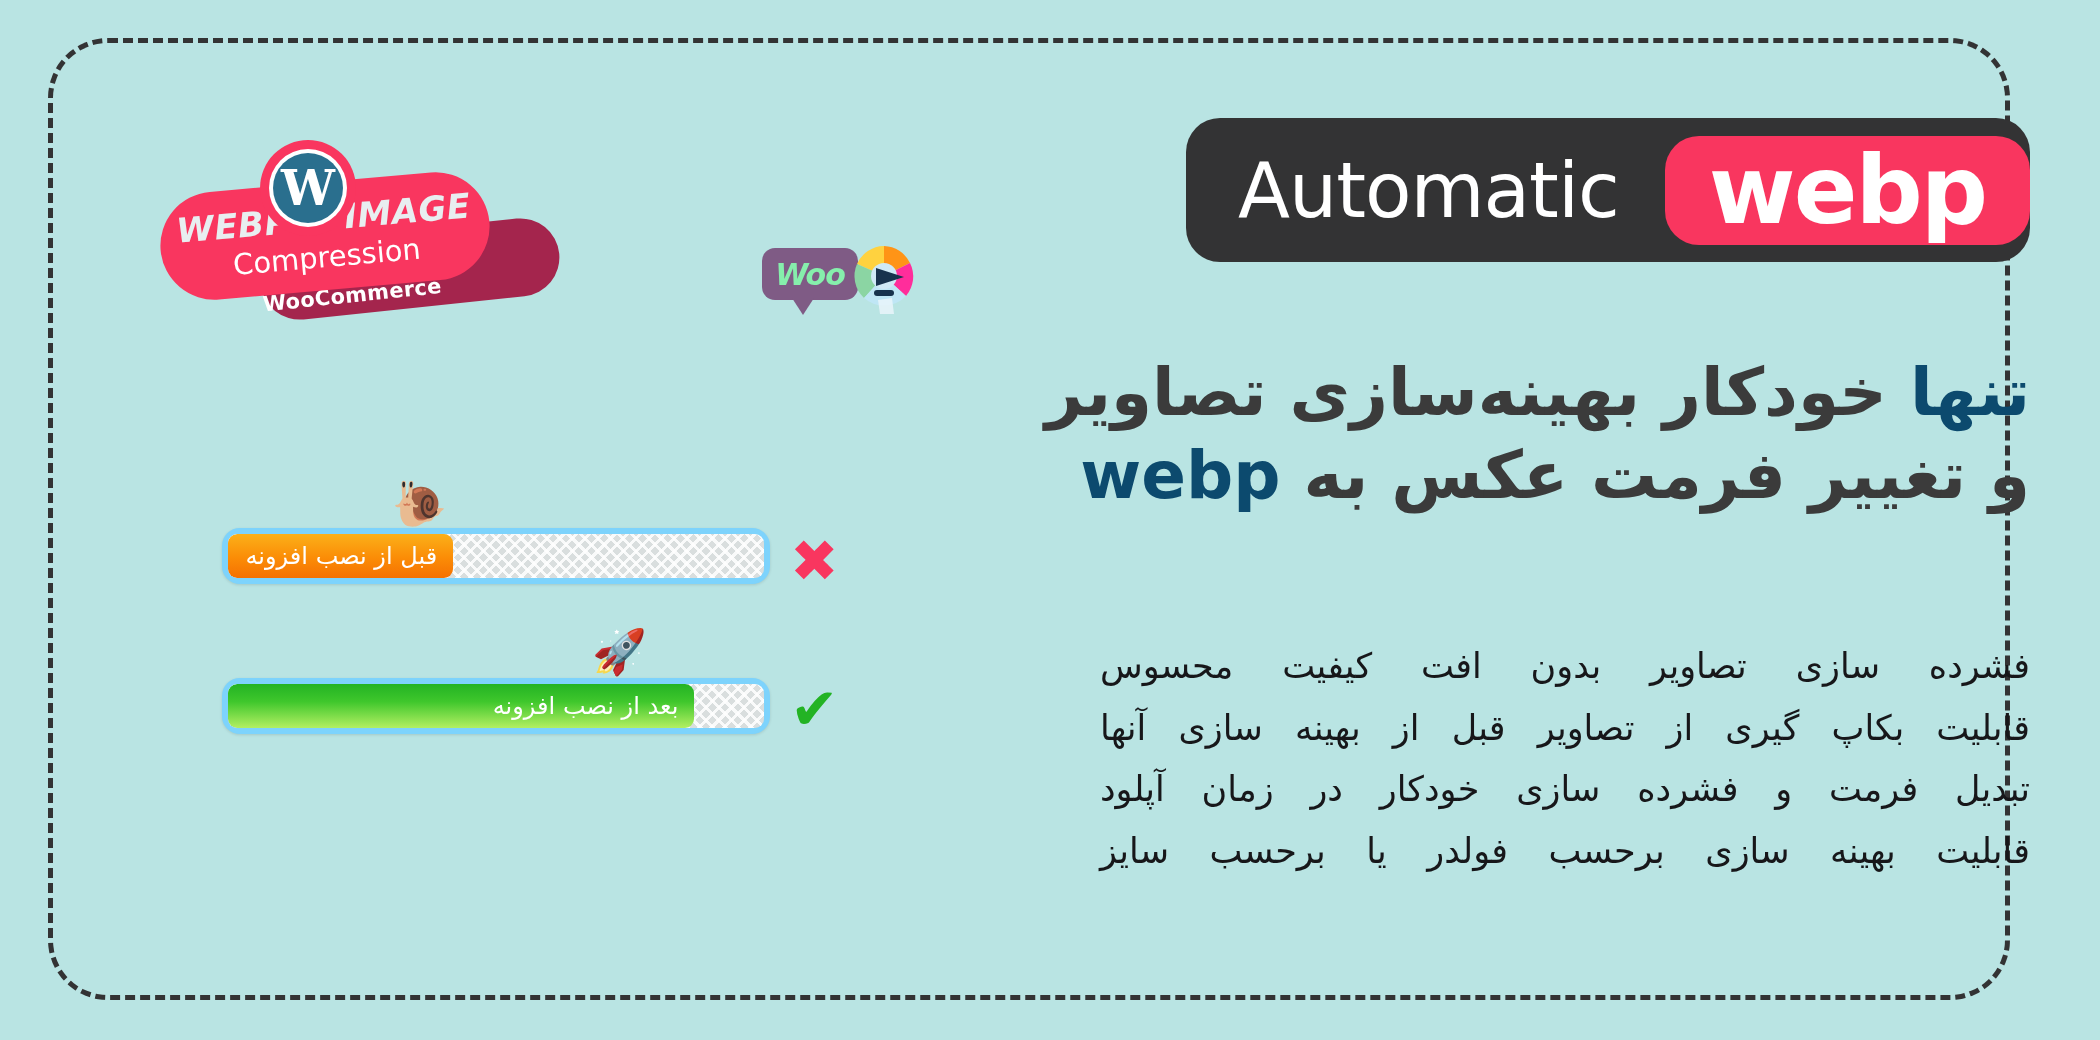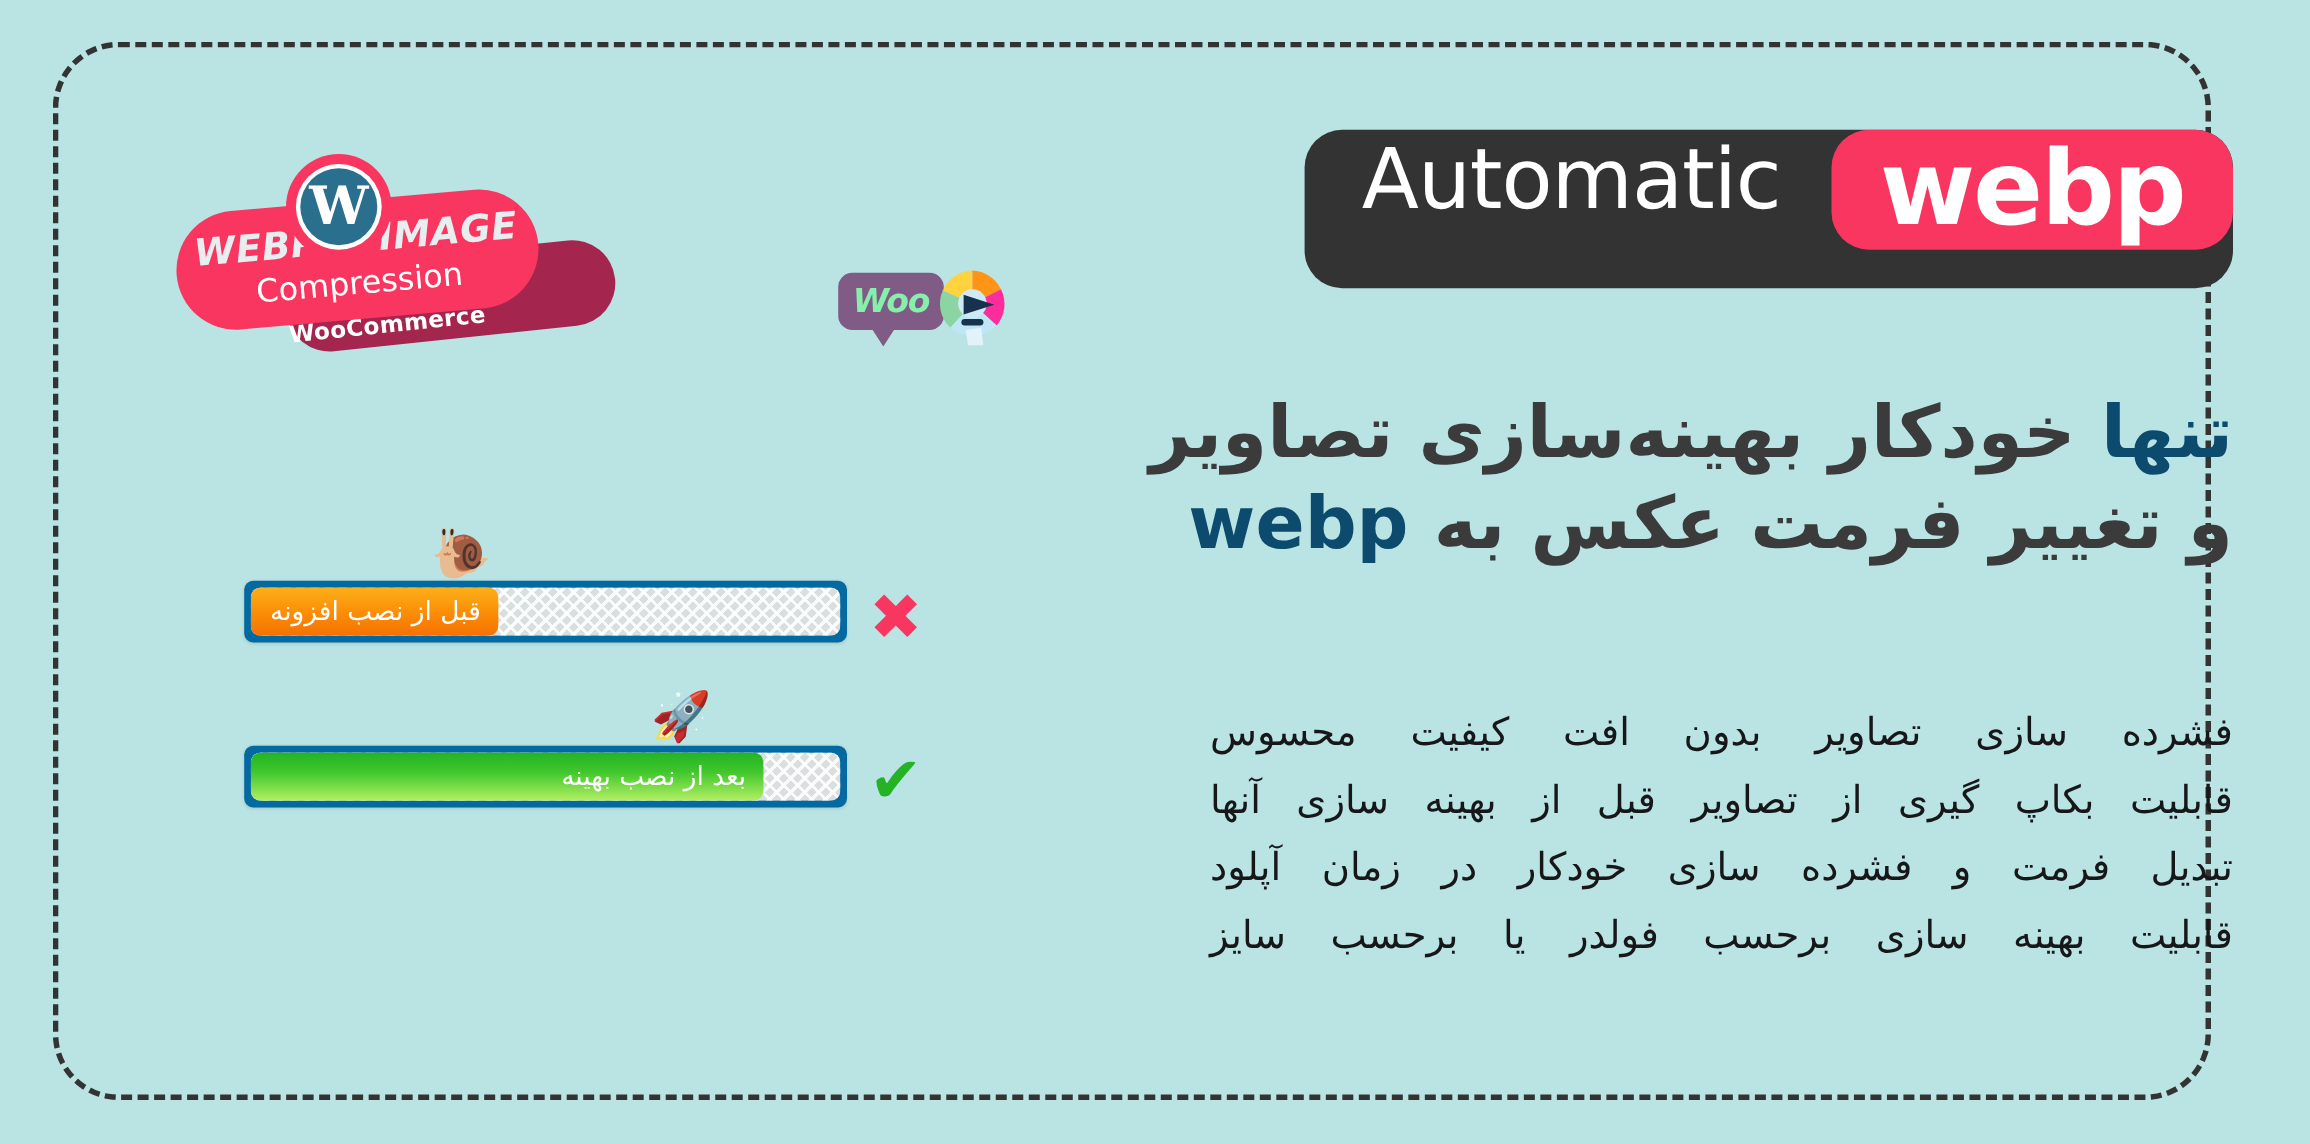--- a/index.html
+++ b/index.html
@@ -181,22 +181,22 @@
   }
 
   
   .bar-block { position: absolute; }
   .bar-block.one { left: 222px; top: 528px; }
   .bar-block.two { left: 222px; top: 678px; }
 
   .bar-outer {
     width: 548px;
     height: 56px;
-    background: #0369a1;
-    border-radius: 8px;
+    background: #7dd3fc;
+    border-radius: 18px;
     padding: 6px;
     box-sizing: border-box;
     position: relative;
     box-shadow: 0 1px 3px rgba(0,0,0,.12);
   }
   .bar-track {
     position: absolute;
     left: 6px;
     top: 6px;
     right: 6px;
@@ -273,21 +273,21 @@
     width: 960px;
     height: 1040px;
     text-align: right;
   }
 
   .auto-webp {
     position: absolute;
     right: 0;
     top: 118px;
     display: flex;
-    align-items: flex-start;
+    align-items: center;
     direction: ltr;
     background: #333334;
     border-radius: 34px;
     overflow: hidden;
     height: 144px;
   }
   .auto-webp .word-auto {
     display: flex;
     align-items: center;
     padding: 0 46px 0 52px;
@@ -388,21 +388,21 @@
         <div class="bar-fill orange" id="fill-before" style="width: 42%;">قبل از نصب افزونه</div>
       </div>
     </div>
   </div>
   <div class="mark cross">✖</div>
 
   <div class="bar-block two">
     <div class="bar-emoji rocket">🚀</div>
     <div class="bar-outer">
       <div class="bar-track">
-        <div class="bar-fill green" id="fill-after" style="width: 87%;">بعد از نصب بهینه</div>
+        <div class="bar-fill green" id="fill-after" style="width: 87%;">بعد از نصب افزونه</div>
       </div>
     </div>
   </div>
   <div class="mark check">✔</div>
 
 </div>
 
 <div class="right-col">
 
   <div class="auto-webp">

